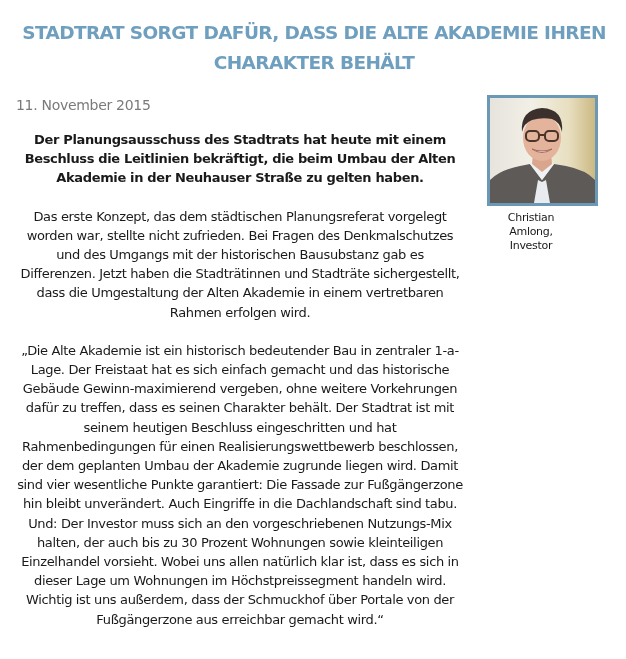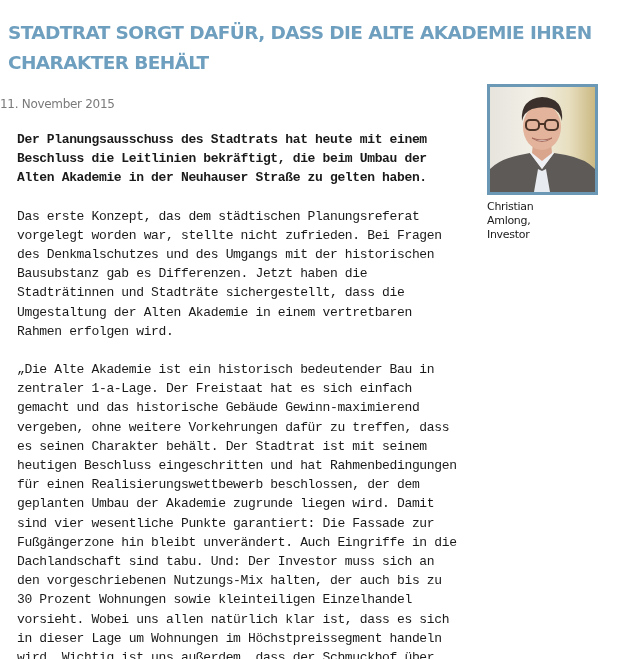--- a/index.html
+++ b/index.html
@@ -1,27 +1,27 @@
 <!DOCTYPE html>
 <html><head>
 <meta charset="utf-8">
 <style>
   html, body { margin: 0; padding: 0; background: #ffffff; }
   body { width: 626px; height: 659px; overflow: hidden; font-family: "DejaVu Sans", sans-serif; color: #1a1a1a; }
-  .page { position: relative; width: 626px; height: 659px; }
+  .page { position: relative; width: 626px; height: 659px; text-align: center; }
   .title { position: absolute; left: 8px; top: 18px; width: 612px; margin: 0;
     font-family: "DejaVu Sans", sans-serif; font-weight: bold; font-size: 18.5px; line-height: 30px;
     color: #6e9fbf; letter-spacing: -0.6px; text-transform: uppercase; }
-  .date { position: absolute; left: 0; top: 97px; font-size: 12px; color: #7a7a7a; letter-spacing: -0.3px; }
+  .date { position: absolute; left: 16px; top: 97px; font-size: 14px; color: #7a7a7a; letter-spacing: -0.3px; }
   .article { position: absolute; left: 8px; top: 130px; width: 455px; font-size: 13px; line-height: 19.2px; letter-spacing: -0.35px; color: #1a1a1a; }
-  .article p { margin: 0 0 19px 9px; font-family: Liberation Mono, monospace; }
+  .article p { margin: 0 0 19px 9px; }
   .lead { font-weight: bold; }
   .quote-p { margin: 0; }
   b { font-weight: bold; }
-  .aside { position: absolute; left: 487px; top: 84px; width: 88px; }
+  .aside { position: absolute; left: 487px; top: 95px; width: 88px; }
   .photo { width: 105px; height: 105px; border: 3px solid #6b98b5; box-sizing: content-box; position: relative; overflow: hidden;
     background: linear-gradient(90deg, #e6e4dd 0%, #f2efe6 40%, #e8dfc0 75%, #cbb983 100%); }
   .photo svg { display: block; }
   .caption { margin-top: 5px; font-size: 11px; line-height: 14px; color: #1a1a1a; letter-spacing: -0.3px; }
 </style>
 </head>
 <body>
 
 <div class="page">
   <h1 class="title">STADTRAT SORGT DAFÜR, DASS DIE ALTE AKADEMIE IHREN CHARAKTER BEHÄLT</h1>

